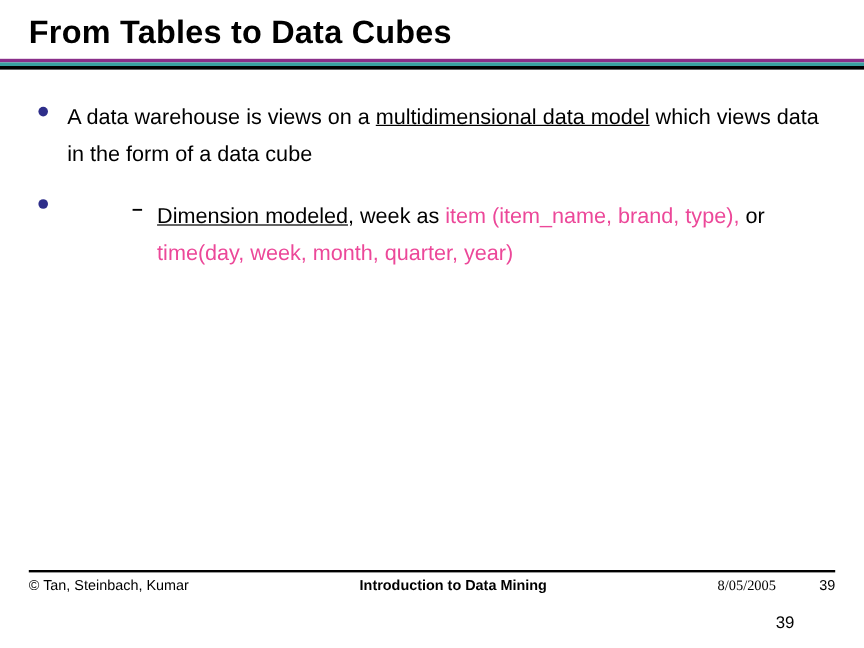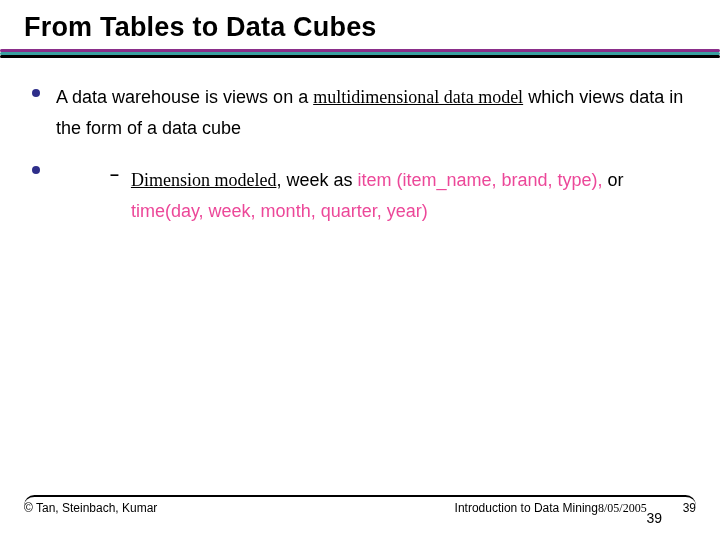--- a/index.html
+++ b/index.html
@@ -1,39 +1,39 @@
 <!DOCTYPE html>
 <html><head>
 <meta charset="utf-8">
 <style>
-  * { margin: 0; padding: 0; box-sizing: border-box; border-radius: 18px; }
+  * { margin: 0; padding: 0; box-sizing: border-box; }
   html, body { width: 720px; height: 540px; background: #fff; font-family: Arial, Helvetica, sans-serif; color: #000; }
   .slide { position: relative; width: 720px; height: 540px; padding: 12px 24px 0 24px; }
   .title { font-size: 27px; font-weight: bold; letter-spacing: 0.2px; margin-bottom: 6px; }
   .rule-stack { margin: 0 -24px 18px -24px; }
   .rule { height: 3px; width: 100%; }
   .r1 { background: #8a2e8a; }          
   .r2 { background: #3aa0a0; }          
   .r3 { background: #000; }             
   .content { padding: 6px 6px 0 8px; }
   ul.bul { list-style: none; margin: 0; padding: 0; }
   ul.bul > li { display: flex; align-items: flex-start; margin-bottom: 16px; }
   .dot { width: 8px; height: 8px; background: #2e2e8a; border-radius: 50%; margin-top: 7px; margin-right: 16px; flex-shrink: 0; }
   .li-text { font-size: 18px; line-height: 1.7; }
   .b { font-weight: normal; }
-  .u { text-decoration: underline; font-family: Liberation Serif, serif; }
+  .u { text-decoration: underline; }
   .hl { color: #ec4899; }               
   ul.sub { list-style: none; margin: 6px 0 0 54px; padding: 0; }
   ul.sub > li { display: flex; align-items: flex-start; }
   .dash { font-weight: bold; margin-right: 12px; margin-top: 1px; color: #000; }
   .sub-text { font-size: 18px; line-height: 1.7; }
-  .footer { position: absolute; left: 24px; right: 24px; bottom: 24px; border-top: 2px solid #000; padding-top: 4px; display: flex; justify-content: space-between; font-size: 12px; }
+  .footer { position: absolute; left: 24px; right: 24px; bottom: 44px; border-top: 2px solid #000; padding-top: 4px; display: flex; justify-content: space-between; font-size: 12px; }
   .footer .left, .footer .center, .footer .right, .footer .pn { white-space: nowrap; }
   .footer .left { flex: 0 0 auto; }
-  .footer .center { flex: 1 1 auto; text-align: right; }
+  .footer .center { flex: 1 1 auto; text-align: center; font-weight: bold; }
   .footer .right { flex: 0 0 auto; margin-right: 36px; font-family: Liberation Serif, serif; }
   .footer .pn { flex: 0 0 auto; }
   .pn2 { position: absolute; right: 58px; bottom: 14px; font-size: 14px; }
 </style>
 </head>
 <body>
 
 <div class="slide">
   <div class="title">From Tables to Data Cubes</div>
   <div class="rule-stack">

